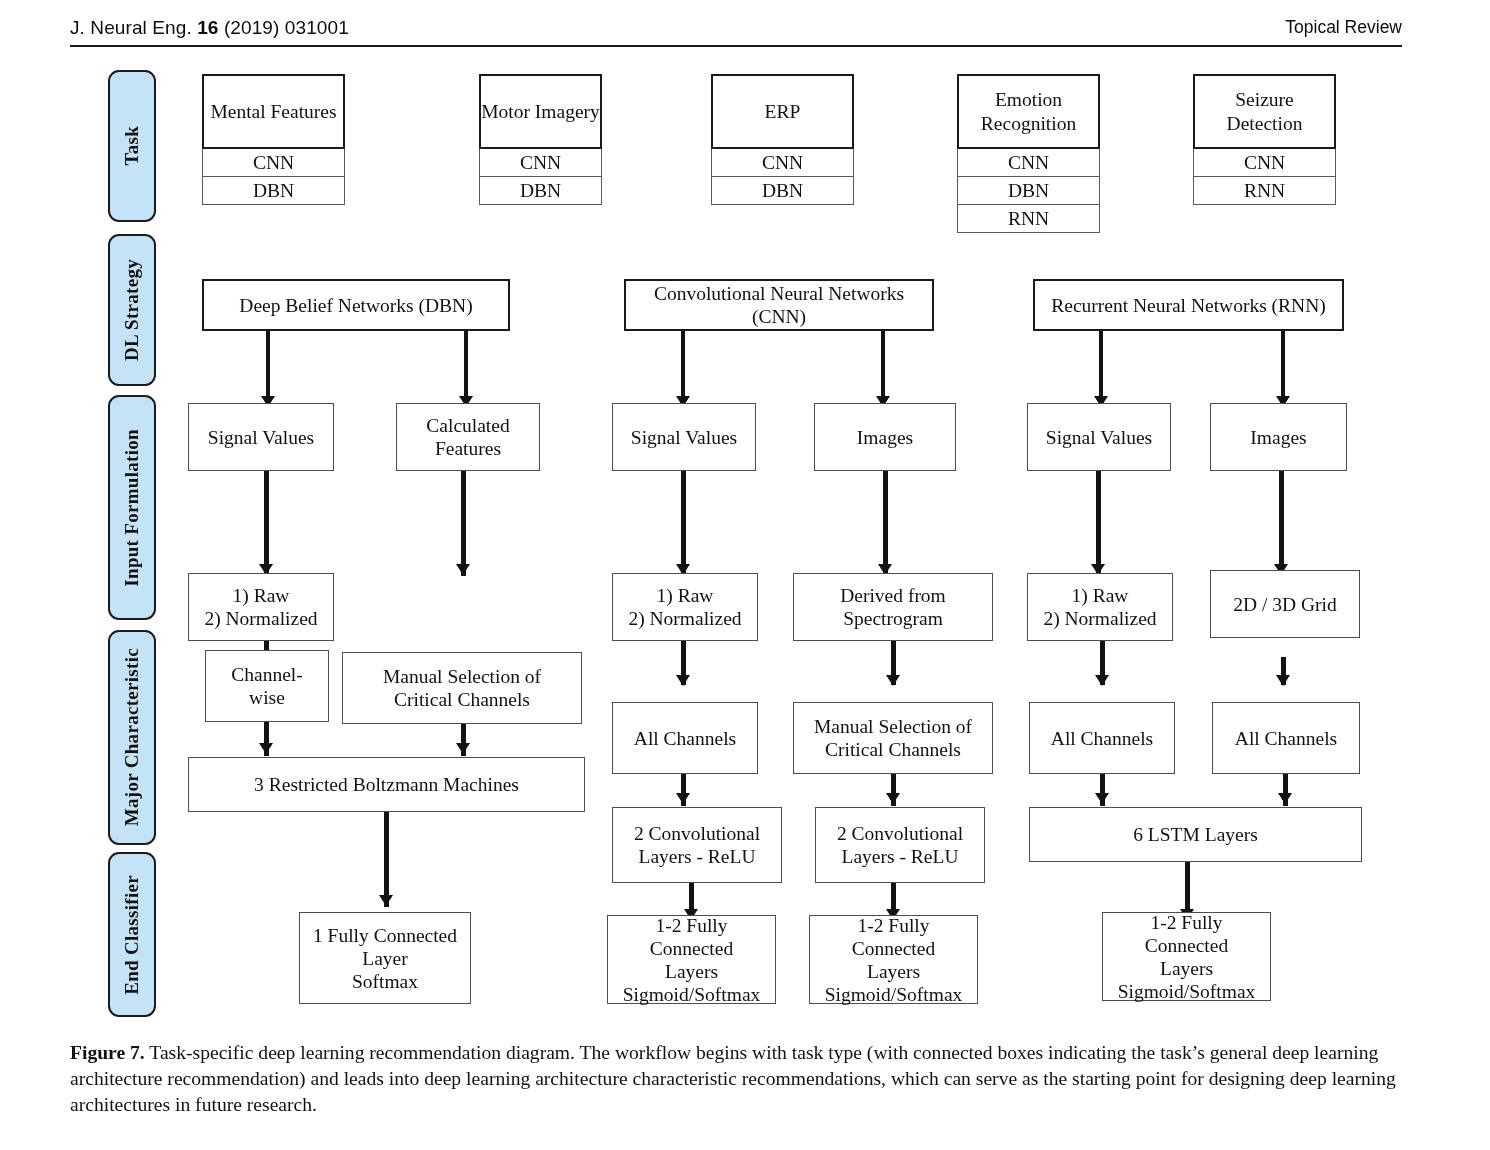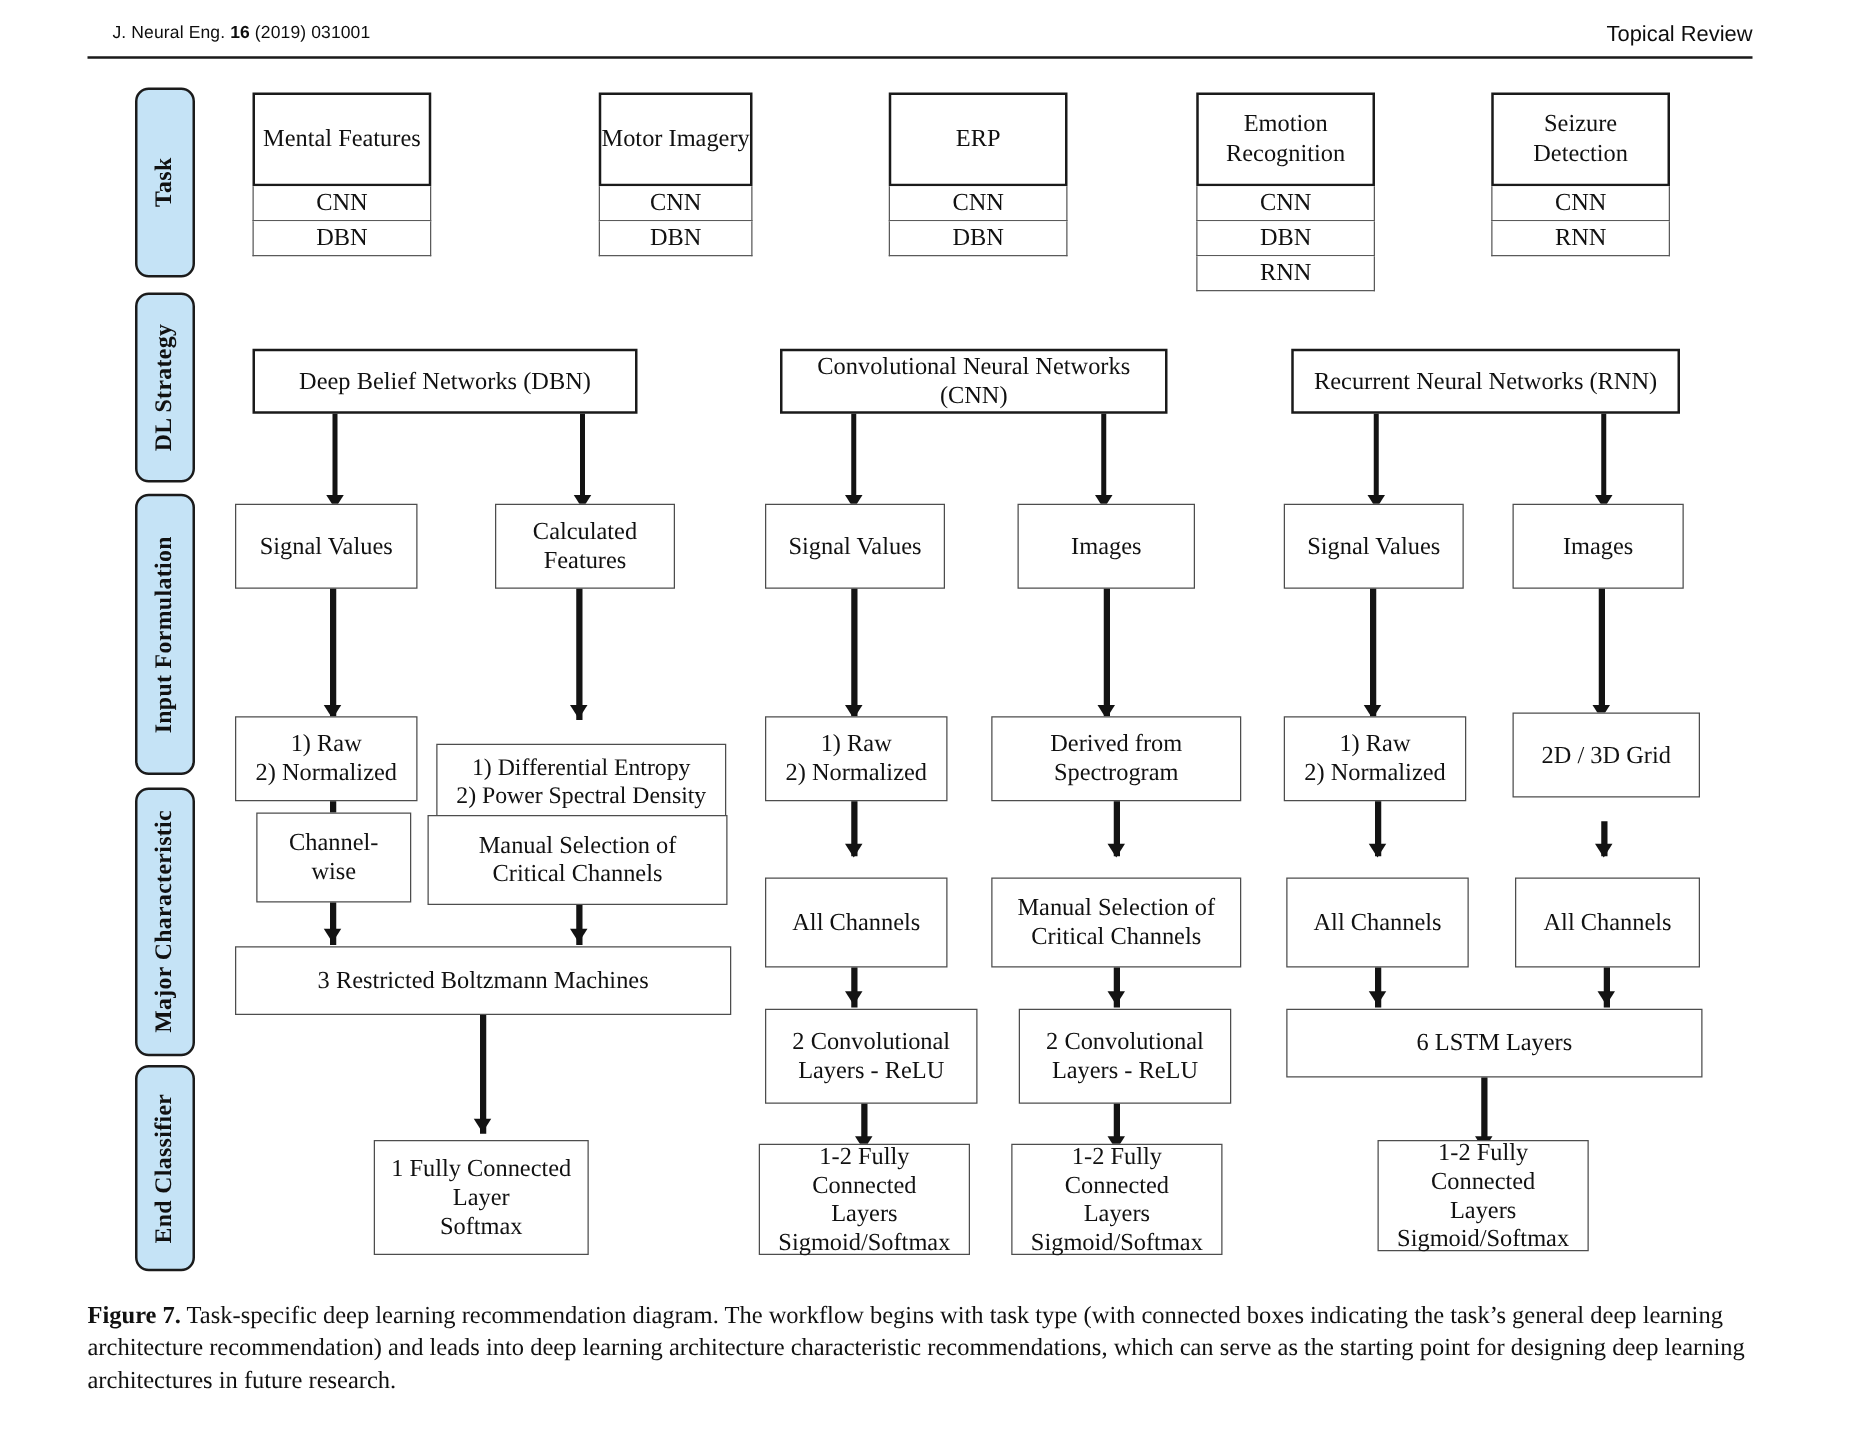--- a/index.html
+++ b/index.html
@@ -13,21 +13,21 @@
     overflow:hidden;
   }
 
   
   #running-head {
     position:absolute; left:0; top:0; width:1490px; height:52px;
   }
   #running-head .rh-left {
     position:absolute; left:70px; top:17px;
     font-family:"Liberation Sans", sans-serif;
-    font-size:14px; letter-spacing:0.1px; white-space:nowrap;margin-left:20px;
+    font-size:19px; letter-spacing:0.1px; white-space:nowrap;
   }
   #running-head .rh-left b { font-weight:bold; }
   #running-head .rh-right {
     position:absolute; right:88px; top:17px;
     font-family:"Liberation Sans", sans-serif;
     font-size:17.5px; white-space:nowrap;
   }
   #running-head .rh-rule {
     position:absolute; left:70px; top:45px; width:1332px; height:2px;
     background:#1a1a1a;
@@ -280,26 +280,20 @@
   <div class="arrow" style="left:1091px; top:512px;"></div>
   <div class="vline" style="left:1279px; top:419px; width:5px; height:105px;"></div>
   <div class="arrow" style="left:1274px; top:512px;"></div>
 
   <div class="fbox" style="left:188px; top:521px; width:146px; height:68px;">
     <div>
       <span class="ml">1) Raw</span>
       <span class="ml">2) Normalized</span>
     </div>
   </div>
-  <div class="fbox" style="left:349px; top:543px; width:232px; height:62px; font-size:19px;">
-    <div>
-      <span class="ml">1) Differential Entropy</span>
-      <span class="ml">2) Power Spectral Density</span>
-    </div>
-  </div>
   <div class="fbox" style="left:612px; top:521px; width:146px; height:68px;">
     <div>
       <span class="ml">1) Raw</span>
       <span class="ml">2) Normalized</span>
     </div>
   </div>
   <div class="fbox" style="left:793px; top:521px; width:200px; height:68px;">
     <div>
       <span class="ml">Derived from</span>
       <span class="ml">Spectrogram</span>

